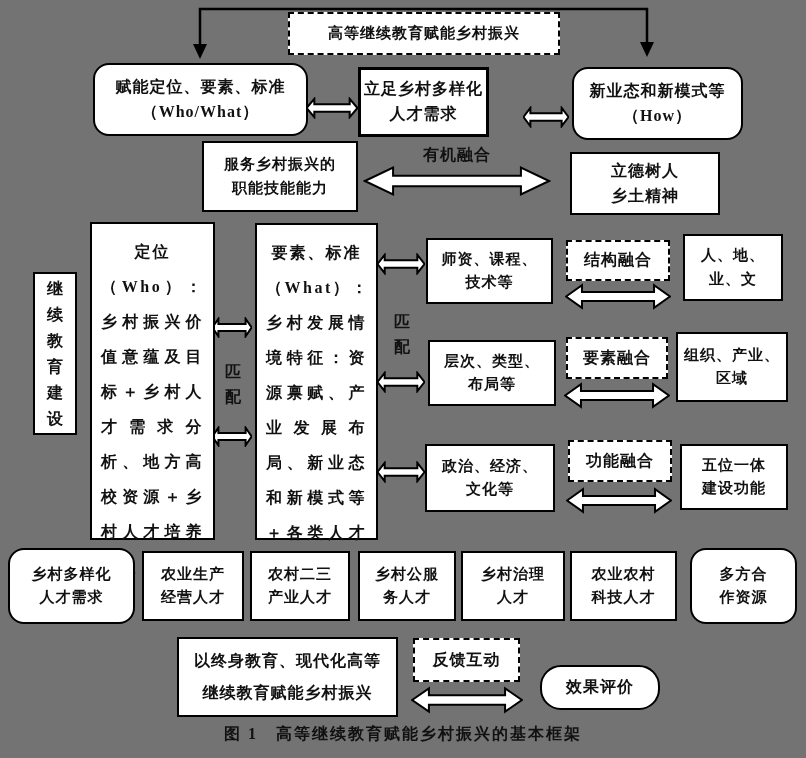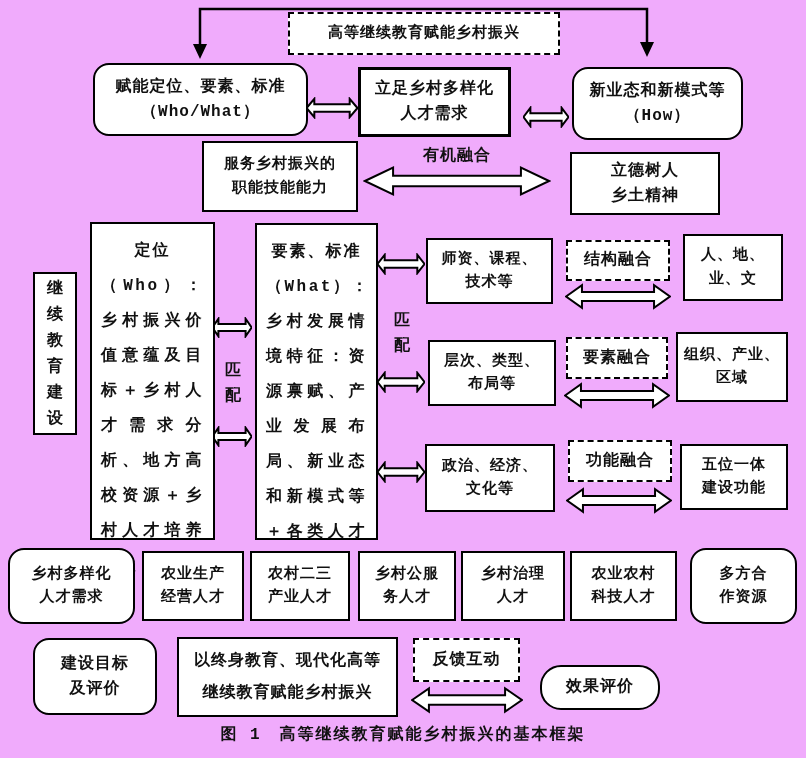--- a/index.html
+++ b/index.html
@@ -1,18 +1,18 @@
 <!DOCTYPE html>
 <html><head>
 <meta charset="utf-8">
 <style>
   html,body{margin:0;padding:0;background:#ffffff;}
   #canvas{
-    position:relative;width:806px;height:758px;background:#f0abfc;
-    font-family:Liberation Mono, monospace;
+    position:relative;width:806px;height:758px;background:#737373;
+    font-family:Liberation Serif, serif;
     color:#111;overflow:hidden;
   }
   #arrows{position:absolute;left:0;top:0;z-index:0;pointer-events:none;}
   .box{
     position:absolute;box-sizing:border-box;background:#fff;
     border:2px solid #000;
     display:flex;align-items:center;justify-content:center;
     text-align:center;white-space:pre-line;font-weight:bold;
     line-height:1.55;z-index:1;
   }
@@ -71,21 +71,21 @@
     <use href="#dblarrow" x="564" y="382" width="106" height="27"></use>
     <use href="#dblarrow" x="566" y="487" width="106" height="27"></use>
 
     <use href="#dblarrow" x="411" y="686" width="112" height="28"></use>
   </svg>
 
   <div class="box dashed fs15" style="left:288px;top:12px;width:272px;height:43px;">高等继续教育赋能乡村振兴</div>
 
   <div class="box rounded fs16" style="left:93px;top:63px;width:215px;height:73px;">赋能定位、要素、标准
 （Who/What）</div>
-  <div class="box thick fs16" style="left:358px;top:67px;width:153px;height:70px;">立足乡村多样化
+  <div class="box thick fs16" style="left:358px;top:67px;width:131px;height:70px;">立足乡村多样化
 人才需求</div>
   <div class="box rounded fs16" style="left:572px;top:67px;width:171px;height:73px;">新业态和新模式等
 （How）</div>
 
   <div class="box fs15" style="left:202px;top:141px;width:156px;height:71px;">服务乡村振兴的
 职能技能能力</div>
   <div class="label fs16" style="left:407px;top:144px;width:100px;height:22px;">有机融合</div>
   <div class="box fs16" style="left:570px;top:152px;width:150px;height:63px;">立德树人
 乡土精神</div>
 
@@ -138,22 +138,20 @@
 产业人才</div>
   <div class="box fs15" style="left:358px;top:551px;width:98px;height:70px;">乡村公服
 务人才</div>
   <div class="box fs15" style="left:461px;top:551px;width:104px;height:70px;">乡村治理
 人才</div>
   <div class="box fs15" style="left:570px;top:551px;width:107px;height:70px;">农业农村
 科技人才</div>
   <div class="box rounded fs15" style="left:690px;top:548px;width:107px;height:76px;">多方合
 作资源</div>
 
-  <div class="box rounded fs16" style="left:33px;top:638px;width:124px;height:77px;">建设目标
-及评价</div>
   <div class="box fs16" style="left:177px;top:637px;width:221px;height:80px;line-height:2;">以终身教育、现代化高等
 继续教育赋能乡村振兴</div>
   <div class="box dashed fs16" style="left:413px;top:638px;width:107px;height:44px;">反馈互动</div>
   <div class="box fs16" style="left:540px;top:665px;width:120px;height:45px;border-radius:21px;">效果评价</div>
 
   <div id="caption">图 1　高等继续教育赋能乡村振兴的基本框架</div>
 
 </div>
 
 </body></html>

